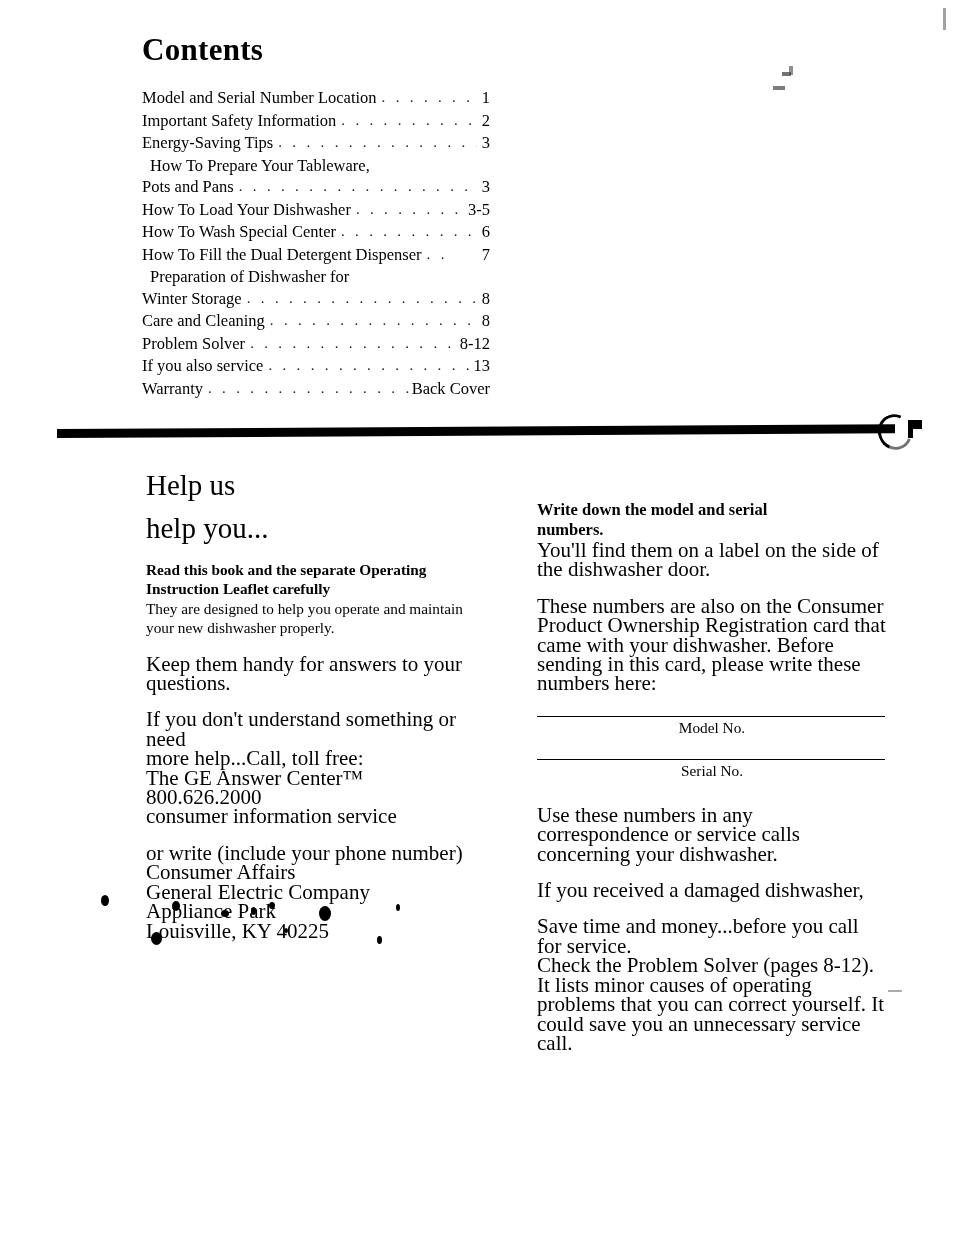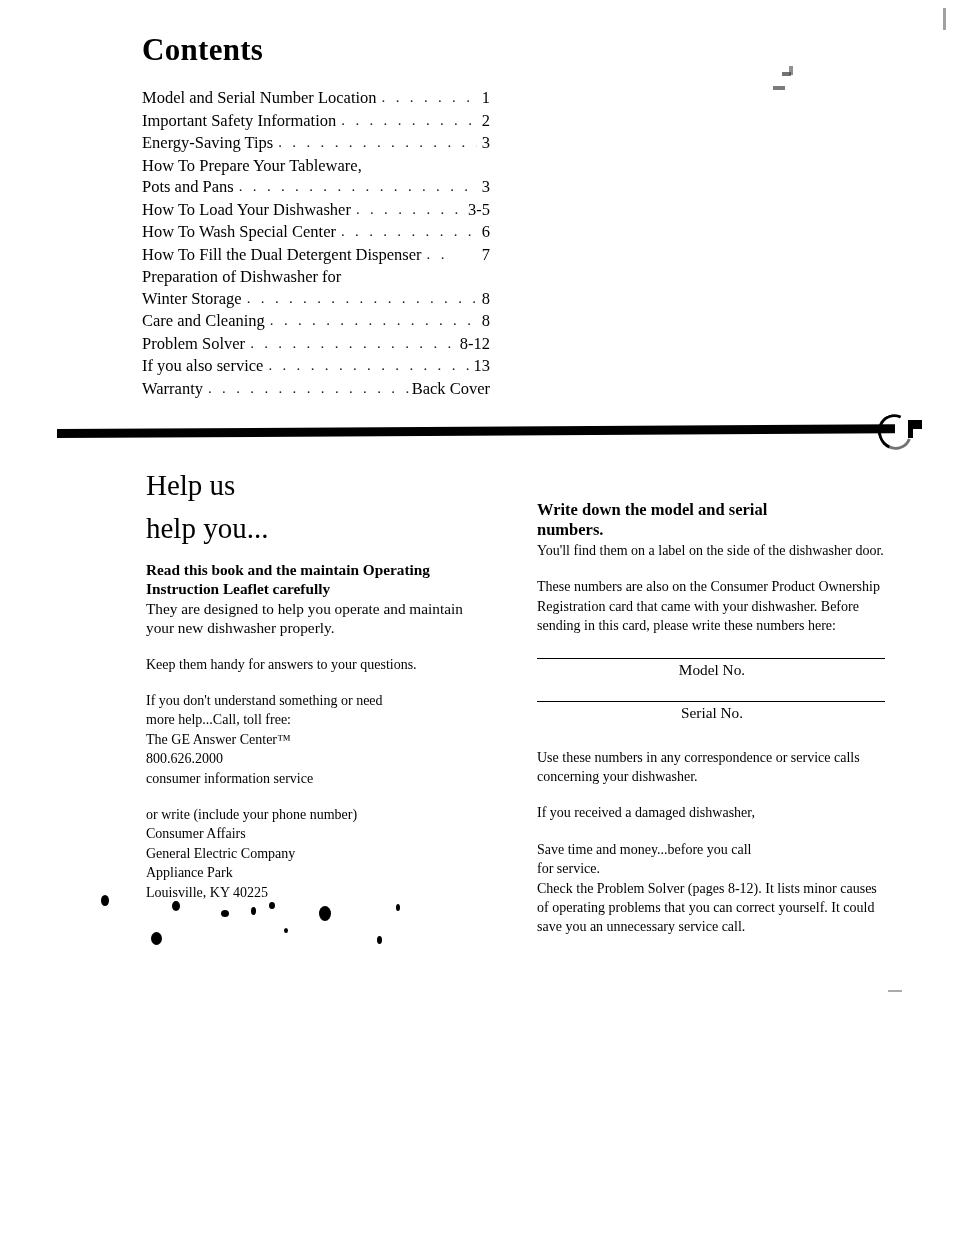--- a/index.html
+++ b/index.html
@@ -62,20 +62,21 @@
   .toc-leader.nodots {
     letter-spacing: 0;
   }
   .toc-page {
     flex: 0 0 auto;
     text-align: right;
     min-width: 10px;
   }
   .toc-row.continuation .toc-label {
     flex: 0 0 auto;
+    margin-left: 8px;
   }
 
   
   .divider-wrap {
     position: absolute;
     left: 0;
     top: 398px;
     width: 954px;
     height: 72px;
   }
@@ -136,21 +137,21 @@
     font-size: 29px;
     line-height: 31px;
     font-weight: normal;
     margin: 0 0 16px 0;
   }
   .help-title .line2 {
     display: block;
     margin-top: 12px;
   }
   .para {
-    font-size: 14px;
+    font-size: 21px;
     line-height: 19.4px;
     margin: 0 0 17px 0;
   }
   .para.tight {
     margin-bottom: 0;
   }
   .para b, .lead {
     font-weight: normal;
   }
   .lead-block {
@@ -283,21 +284,21 @@
     <div class="divider-flag"></div>
   </div>
 
   <div class="col-left">
     <h2 class="help-title">
       <span>Help us</span>
       <span class="line2">help you...</span>
     </h2>
 
     <div class="lead-block">
-      <b>Read this book and the maintain Operating</b><br>
+      <b>Read this book and the separate Operating</b><br>
       <b>Instruction Leaflet carefully</b><br>
       <span>They are designed to help you operate and maintain your new dishwasher properly.</span>
     </div>
 
     <p class="para">Keep them handy for answers to your questions.</p>
 
     <div class="para">
       <span>If you don't understand something or need</span><br>
       <span>more help...Call, toll free:</span><br>
       <span>The GE Answer Center™</span><br>

